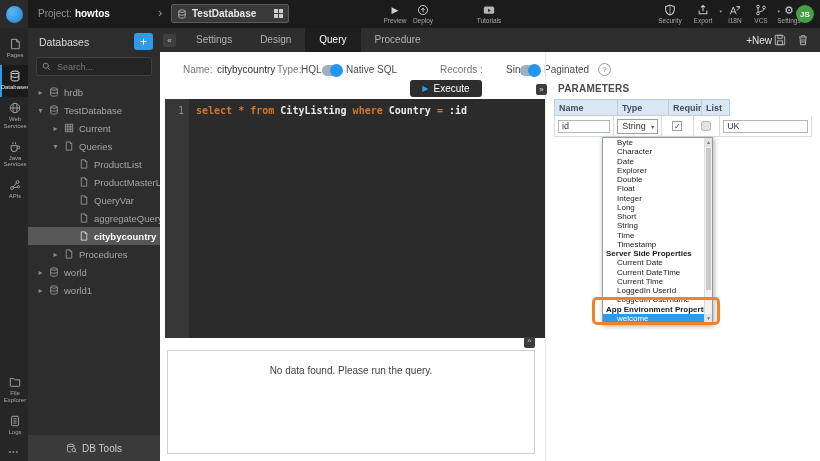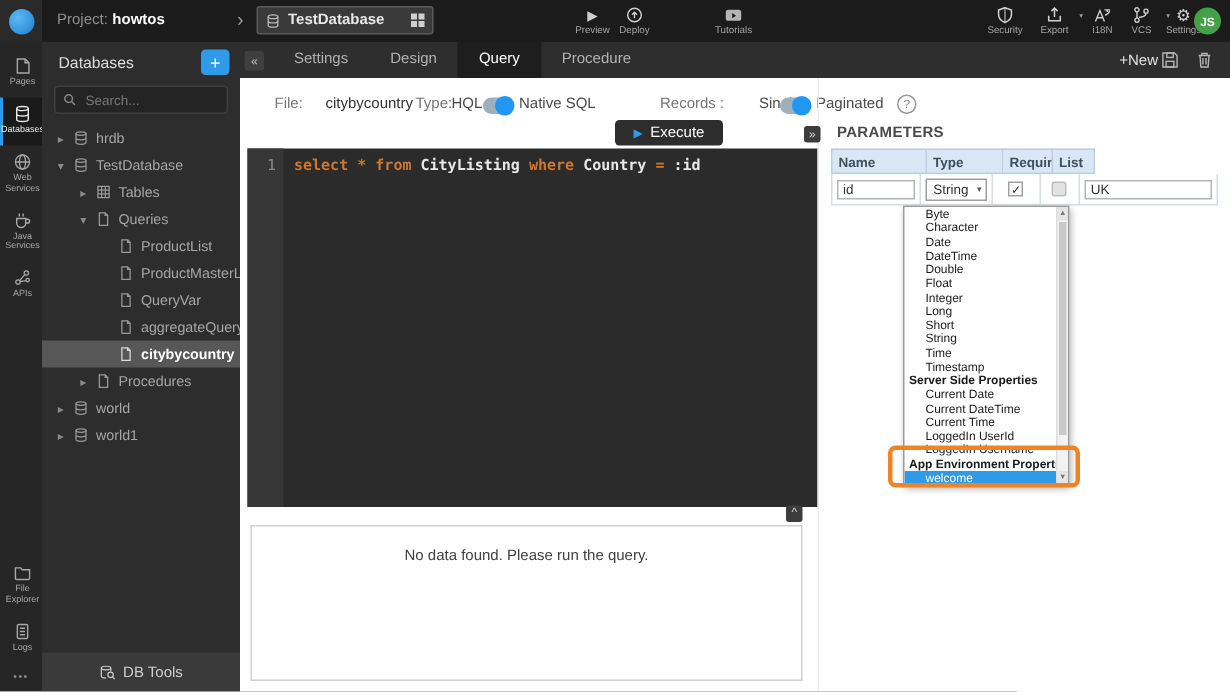--- a/index.html
+++ b/index.html
@@ -316,21 +316,21 @@
           <span class="tree-label">TestDatabase</span>
         </div>
         <div class="tree-row" style="padding-left: 23px;">
           <span class="expander">▸</span>
           <span class="tree-icon">
             <svg viewBox="0 0 12 12" fill="none" stroke="currentColor" stroke-width="1">
               <rect x="1.5" y="1.5" width="9" height="9"></rect>
               <path d="M1.5 4.5h9M1.5 7.5h9M4.5 1.5v9M7.5 1.5v9"></path>
             </svg>
           </span>
-          <span class="tree-label">Tables</span>
+          <span class="tree-label">Current</span>
         </div>
         <div class="tree-row" style="padding-left: 23px;">
           <span class="expander">▾</span>
           <span class="tree-icon">
             <svg viewBox="0 0 12 12" fill="none" stroke="currentColor" stroke-width="1">
               <path d="M2.7 1h4.6L9.3 3v8H2.7z"></path>
               <path d="M7.3 1v2h2"></path>
             </svg>
           </span>
           <span class="tree-label">Queries</span>
@@ -445,21 +445,21 @@
         </span>
       <span class="tb-icon-btn">
           <svg viewBox="0 0 14 14" fill="none" stroke="currentColor" stroke-width="1.1">
             <path d="M2.5 3.5h9M5 3.5V2h4v1.5M3.5 3.5l.7 9h5.6l.7-9M5.8 5.5v5M8.2 5.5v5"></path>
           </svg>
         </span>
     </div>
 
     <div class="content">
       <div class="controls">
-        <span class="lbl" style="left:23px">File:</span>
+        <span class="lbl" style="left:23px">Name:</span>
         <span class="val" style="left:57px">citybycountry</span>
         <span class="lbl" style="left:117px">Type:</span>
         <span class="opt" style="left:141px">HQL</span>
         <div class="toggle" style="left:162px">
             <span class="knob"></span>
           </div>
         <span class="opt" style="left:186px">Native SQL</span>
         <span class="lbl" style="left:280px">Records :</span>
         <span class="opt" style="left:346px">Single</span>
         <div class="toggle" style="left:360px">
@@ -515,21 +515,21 @@
                 <input class="pinput" value="UK" style="">
               </div>
           </div>
         </div>
 
         <div class="dropdown">
           <div class="dd-inner" id="dd-list">
               <div class="dd-item">Byte</div>
               <div class="dd-item">Character</div>
               <div class="dd-item">Date</div>
-              <div class="dd-item">DateTime</div>
+              <div class="dd-item">Explorer</div>
               <div class="dd-item">Double</div>
               <div class="dd-item">Float</div>
               <div class="dd-item">Integer</div>
               <div class="dd-item">Long</div>
               <div class="dd-item">Short</div>
               <div class="dd-item">String</div>
               <div class="dd-item">Time</div>
               <div class="dd-item">Timestamp</div>
               <div class="dd-item group">Server Side Properties</div>
               <div class="dd-item">Current Date</div>

